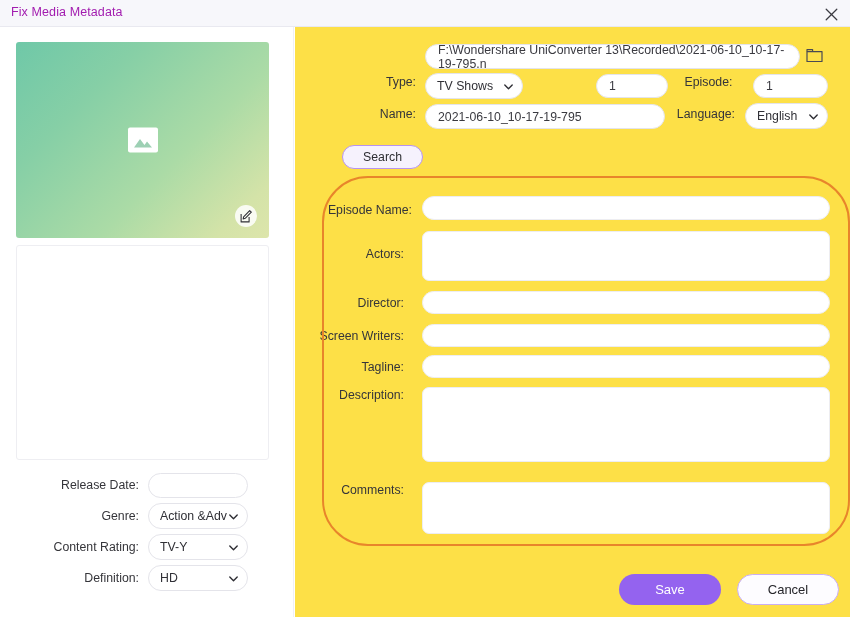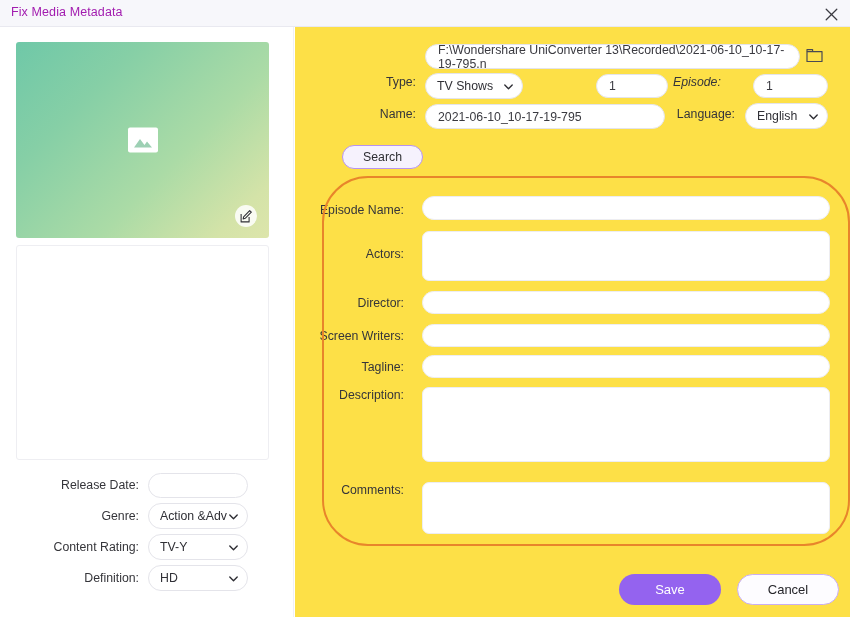--- a/index.html
+++ b/index.html
@@ -352,21 +352,21 @@
           <path d="M0.8 1 L4.5 4.7 L8.2 1" stroke="#2c2c32" stroke-width="1.35" fill="none" stroke-linecap="round" stroke-linejoin="round"></path>
         </svg>
       </span>
     </div>
 
     <div class="rrow" style="left:228px; top:48px; width:72px; justify-content:flex-end;margin-top:32px;">
       <div class="rlabel">Season:</div>
     </div>
     <div class="pill-input" style="position:absolute; left:301px; top:47px; width:72px; height:24px;">1</div>
 
-    <div class="rrow" style="left:378px; top:48px; width:80px; justify-content:flex-start;font-style:italic;">
+    <div class="rrow" style="left:378px; top:48px; width:80px; justify-content:center;">
       <div class="rlabel">Episode:</div>
     </div>
     <div class="pill-input" style="position:absolute; left:458px; top:47px; width:75px; height:24px;">1</div>
 
     <div class="rrow" style="left:0px; top:80px; width:130px; justify-content:flex-end;">
       <div class="rlabel">Name:</div>
     </div>
     <div class="pill-input" style="position:absolute; left:130px; top:77px; width:240px; height:25px; border-radius:13px;">2021-06-10_10-17-19-795</div>
 
     <div class="rrow" style="left:375px; top:80px; width:74px; justify-content:flex-end;">
@@ -380,21 +380,21 @@
         </svg>
       </span>
     </div>
 
     <div class="search-btn" style="left:47px; top:118px;">Search</div>
 
   </div>
 
   <div class="highlight-ring"></div>
 
-  <div class="flabel" style="left:300px; top:203px;">Episode Name:</div>
+  <div class="flabel" style="left:308px; top:203px;">Episode Name:</div>
   <div class="field-box field-pill" style="left:422px; top:196px; width:408px; height:24px;"></div>
 
   <div class="flabel" style="left:300px; top:247px;">Actors:</div>
   <div class="field-box" style="left:422px; top:231px; width:408px; height:50px;"></div>
 
   <div class="flabel" style="left:300px; top:296px;">Director:</div>
   <div class="field-box field-pill" style="left:422px; top:291px; width:408px; height:23px;"></div>
 
   <div class="flabel" style="left:300px; top:329px;">Screen Writers:</div>
   <div class="field-box field-pill" style="left:422px; top:324px; width:408px; height:23px;"></div>

